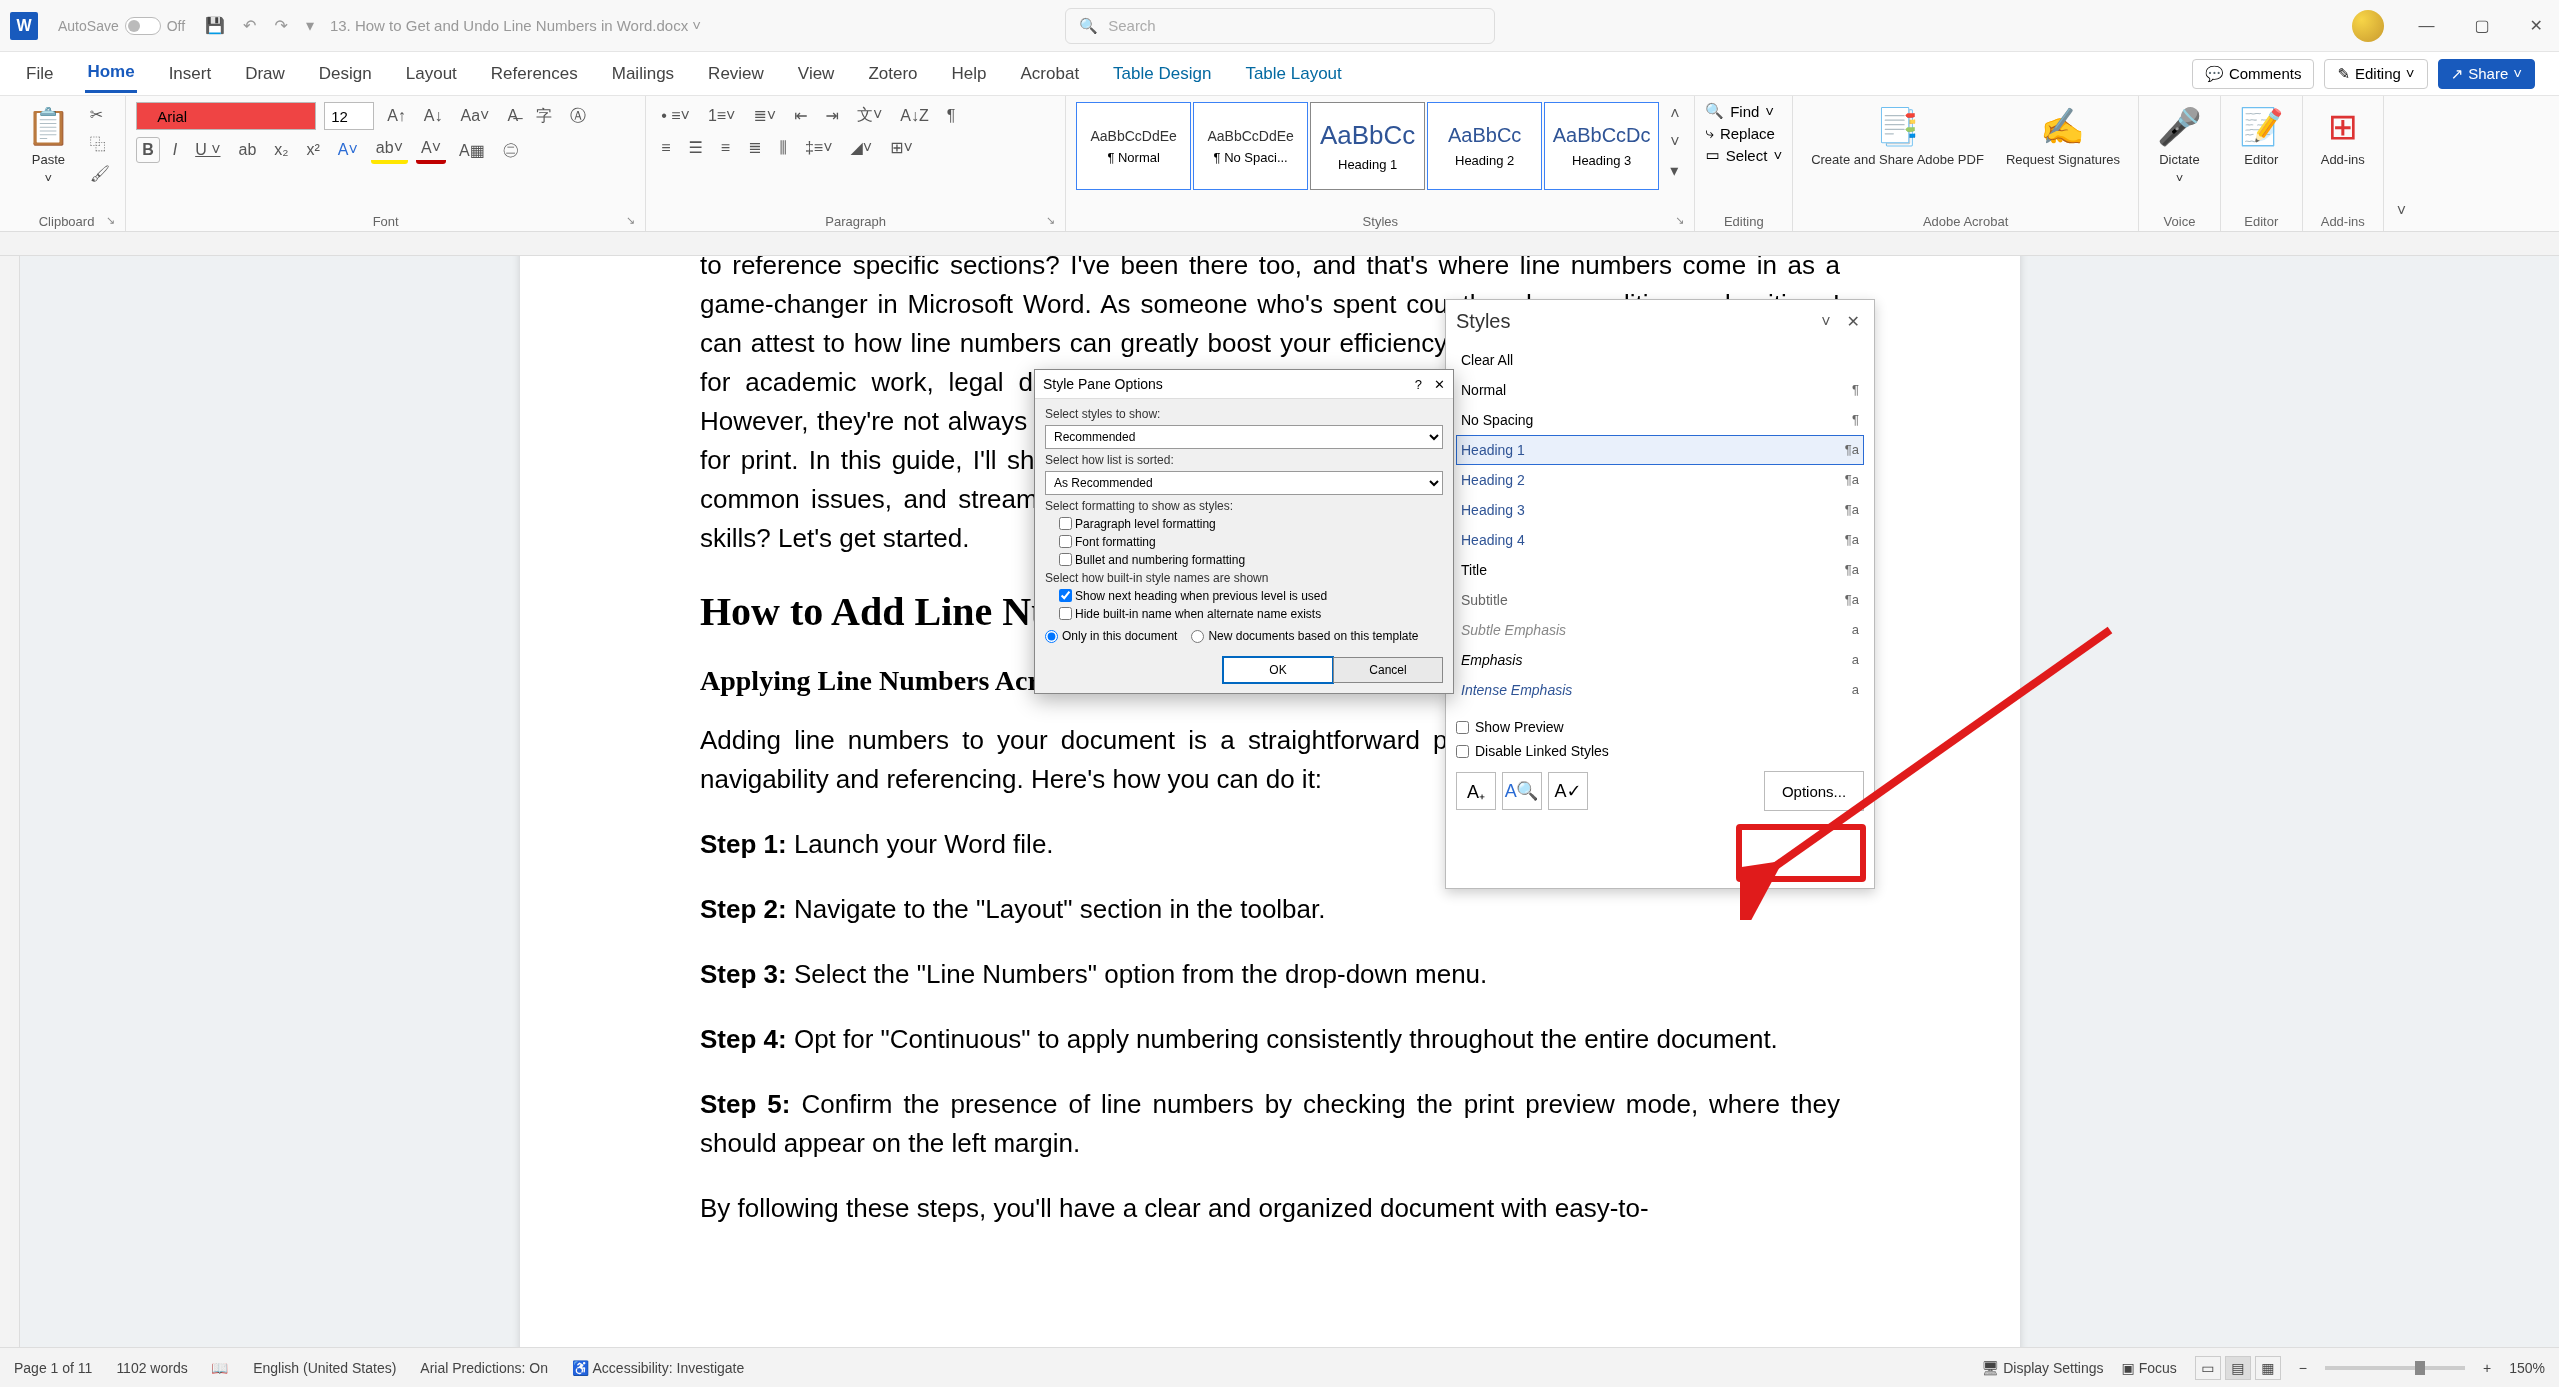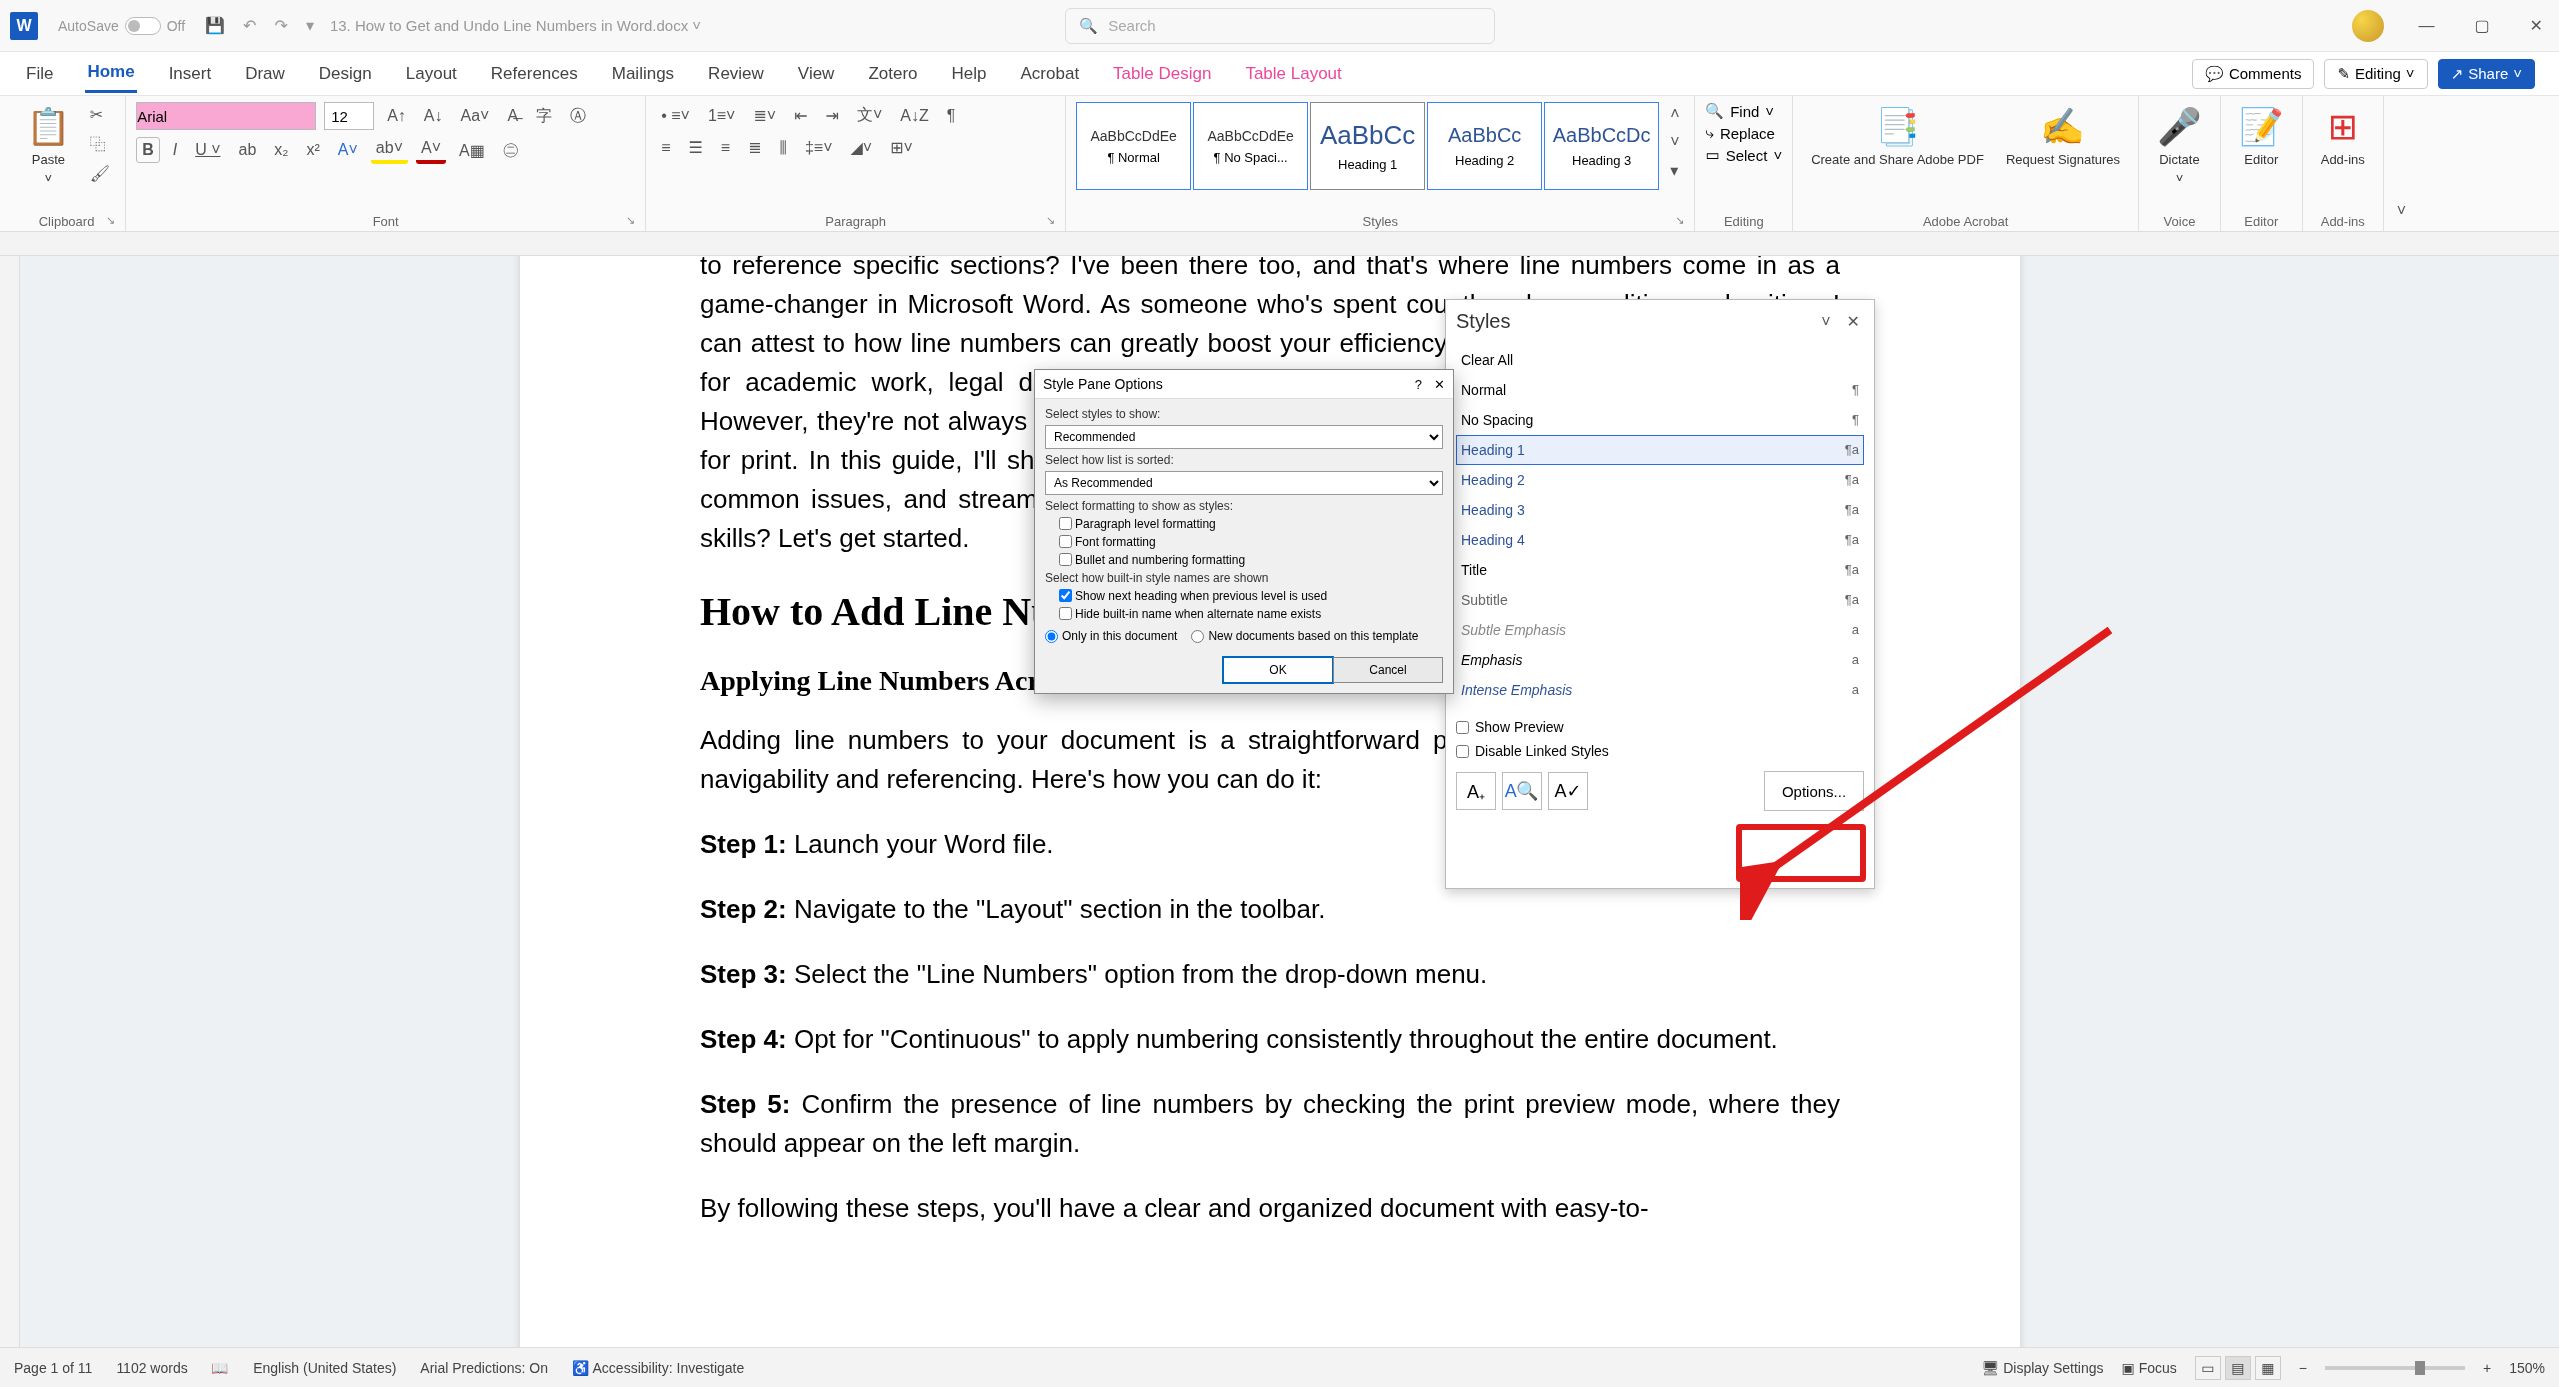--- a/index.html
+++ b/index.html
@@ -15,34 +15,34 @@
 .doc-title { margin-left: 16px; color: #999; font-size: 15px; }
 .searchbox { position: absolute; left: 50%; transform: translateX(-50%); width: 430px; height: 36px; border: 1px solid #ddd; border-radius: 6px; display: flex; align-items: center; padding: 0 14px; color: #aaa; gap: 10px; font-size: 15px; }
 .title-right { margin-left: auto; display: flex; align-items: center; gap: 28px; }
 .avatar { width: 32px; height: 32px; border-radius: 50%; background: radial-gradient(circle at 30% 30%, #f7d548, #c99a2e); }
 .winbtn { color: #555; font-size: 16px; cursor: pointer; padding: 6px; }
 
 
 .menutabs { height: 44px; display: flex; align-items: center; padding: 0 24px; gap: 30px; border-bottom: 1px solid #e5e5e5; font-size: 17px; }
 .menutab { color: #444; cursor: pointer; padding: 8px 2px; }
 .menutab.active { border-bottom: 3px solid #185abd; color: #185abd; font-weight: 600; }
-.menutab.context { color: #ec4899; }
+.menutab.context { color: #0369a1; }
 .menutabs-right { margin-left: auto; display: flex; gap: 10px; }
 .btn-sm { border: 1px solid #ccc; padding: 5px 12px; border-radius: 4px; font-size: 15px; display: flex; align-items: center; gap: 5px; cursor: pointer; background: #fff; }
 .btn-share { background: #185abd; color: #fff; border-color: #185abd; }
 
 
 .ribbon { height: 136px; background: #fafafa; display: flex; border-bottom: 1px solid #ddd; padding-left: 8px; }
 .rgroup { border-right: 1px solid #e0e0e0; display: flex; flex-direction: column; padding: 6px 10px 2px; }
 .rgroup-body { flex: 1; display: flex; align-items: flex-start; gap: 6px; }
 .rgroup-label { text-align: center; font-size: 13px; color: #666; padding-top: 2px; position: relative; }
 .rgroup-label .launcher { position: absolute; right: 0; bottom: 2px; font-size: 11px; color: #888; }
 .bigbtn { display: flex; flex-direction: column; align-items: center; justify-content: center; padding: 4px 8px; font-size: 13px; color: #333; gap: 4px; cursor: pointer; }
 .bigicon { font-size: 36px; }
-.font-box { width: 180px; height: 28px; border: 1px solid #bbb; background: #f9a8d4; padding: 0 0; font-size: 15px; }
+.font-box { width: 180px; height: 28px; border: 1px solid #bbb; background: #ef4444; padding: 0 20px; font-size: 15px; }
 .size-box { width: 50px; height: 28px; border: 1px solid #bbb; background: #fff; padding: 0 6px; font-size: 15px; }
 .toolrow { display: flex; gap: 8px; align-items: center; }
 .toolbtn { padding: 3px 5px; color: #555; cursor: pointer; font-size: 16px; border-radius: 3px; }
 .styles-gallery { display: flex; gap: 2px; }
 .style-item { width: 115px; height: 88px; border: 1px solid #3b82f6; background: #fff; display: flex; flex-direction: column; justify-content: center; align-items: center; cursor: pointer; }
 .style-item.selected { border: 1px solid #888; }
 .style-prev { font-size: 14px; color: #333; }
 .style-prev.big { font-size: 26px; color: #2f5496; font-weight: 500; }
 .style-prev.med { font-size: 20px; color: #2f5496; }
 .style-name { font-size: 13px; margin-top: 6px; }

